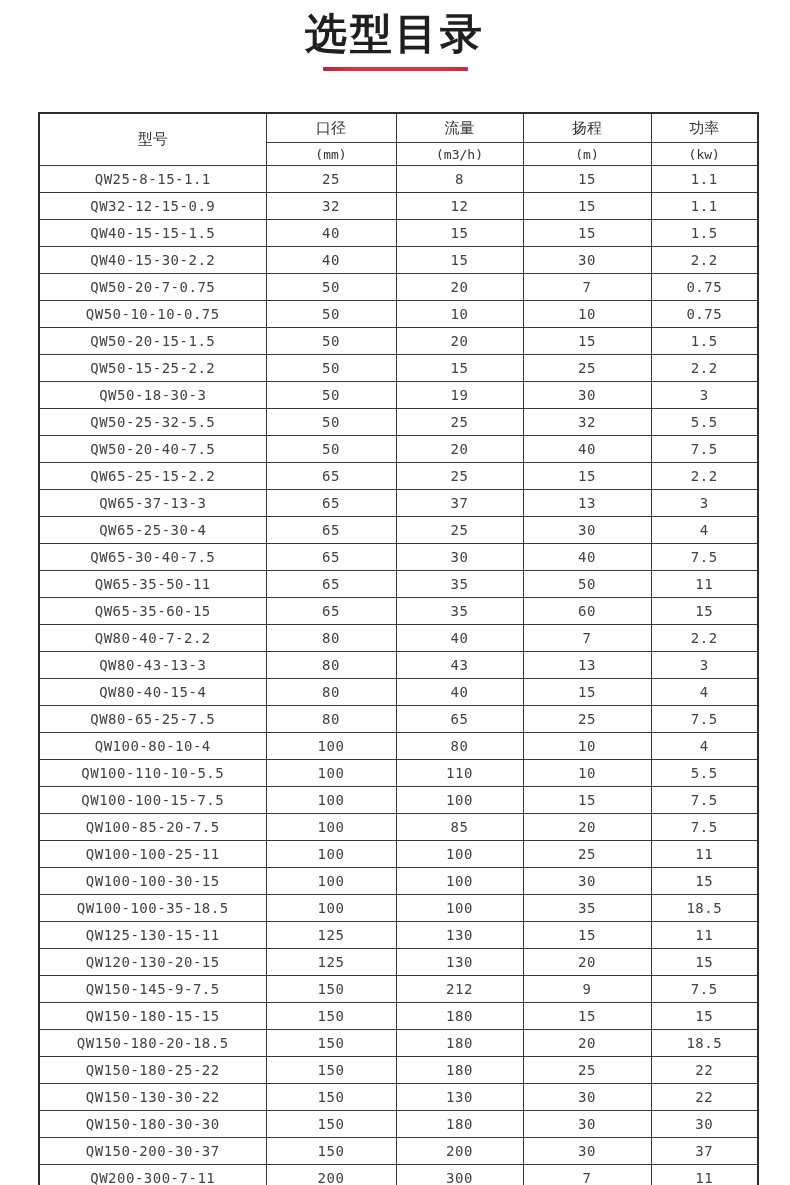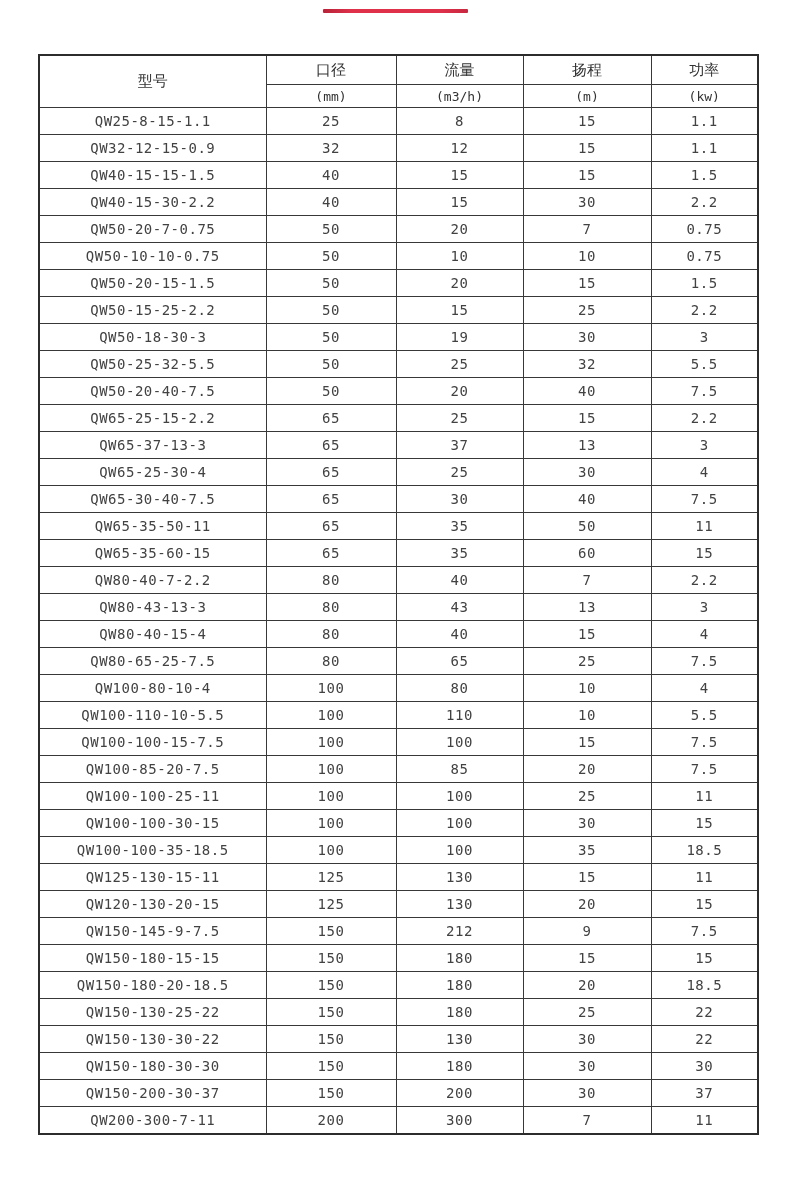--- a/index.html
+++ b/index.html
@@ -58,20 +58,21 @@
     font-size: 14px;
     font-family: "DejaVu Sans Mono", monospace;
     letter-spacing: 0.5px;
     color: #424242;
   }
 </style>
 </head>
 <body>
 
 <div class="page">
+  <h1 class="title">选型目录</h1>
   <div class="title-underline"></div>
 
   <table class="catalog">
     <colgroup>
       <col style="width:227px">
       <col style="width:130px">
       <col style="width:127px">
       <col style="width:128px">
       <col style="width:107px">
     </colgroup>
@@ -349,21 +350,21 @@
 
   <tr>
     <td>QW150-180-20-18.5</td>
     <td>150</td>
     <td>180</td>
     <td>20</td>
     <td>18.5</td>
   </tr>
 
   <tr>
-    <td>QW150-130-25-22</td>
+    <td>QW150-180-25-22</td>
     <td>150</td>
     <td>180</td>
     <td>25</td>
     <td>22</td>
   </tr>
 
   <tr>
     <td>QW150-130-30-22</td>
     <td>150</td>
     <td>130</td>

